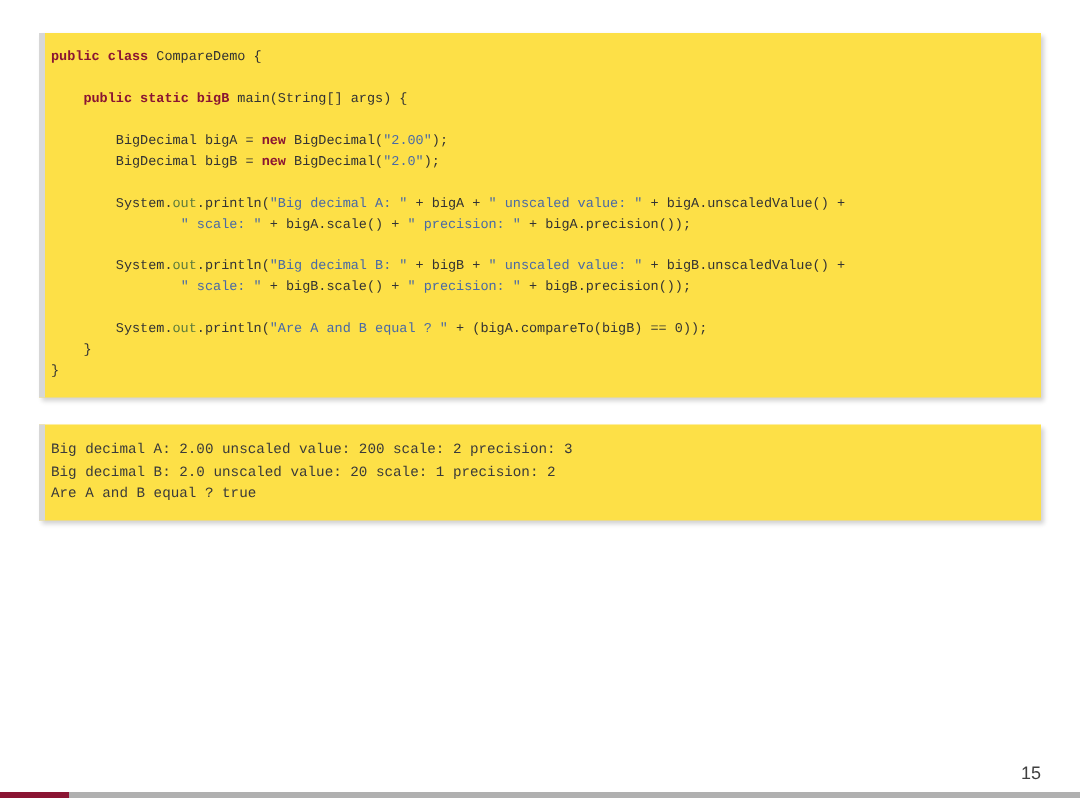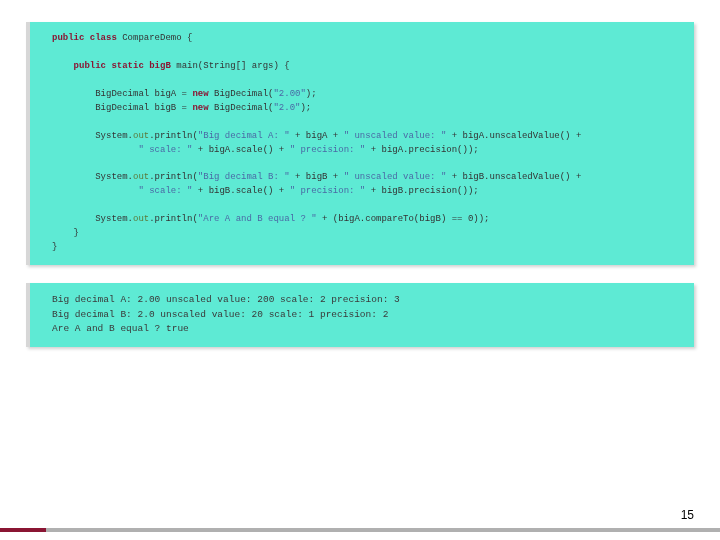--- a/index.html
+++ b/index.html
@@ -1,23 +1,23 @@
 <!DOCTYPE html>
 <html><head>
 <meta charset="utf-8">
 <style>
   * { margin: 0; padding: 0; box-sizing: border-box; }
   html, body { width: 720px; height: 540px; background: #fff; font-family: Arial, sans-serif; overflow: hidden; }
   .slide { position: relative; width: 720px; height: 540px; padding: 22px 26px 0 26px; }
   .title { font-size: 18px; color: #555; font-weight: 400; margin-bottom: 14px; letter-spacing: .2px; }
   .codebox, .outbox {
-    background: #5eead4;
+    background: #fde047;
     border-left: 4px solid #d7d7d7;
     box-shadow: 2px 2px 3px rgba(0,0,0,.18);
-    padding: 10px 22px;
+    padding: 10px 4px;
     font-family: "Courier New", monospace;
     font-size: 9px;
     line-height: 1.55;
     color: #333;
     white-space: pre;
     overflow: hidden;
   }
   .codebox { margin-bottom: 18px; }
   .outbox { color: #3a3a3a; font-size: 9.5px; }
   .kw { color: #8a1533; font-weight: bold; }
@@ -26,21 +26,21 @@
   .footer-bar {
     position: absolute; left: 0; bottom: 8px; width: 100%; height: 4px;
     background: #b0b0b0;
   }
   .footer-bar::before {
     content: ""; position: absolute; left: 0; top: 0; width: 46px; height: 4px;
     background: #8a1533;
   }
   .pgnum {
     position: absolute; right: 26px; bottom: 18px;
-    font-size: 12px; color: #000000;
+    font-size: 12px; color: #404040;
   }
 </style>
 </head>
 <body>
 
 <div class="slide">
 
 
   <div class="codebox" id="codebox"><span class="kw">public class</span> CompareDemo {
 

